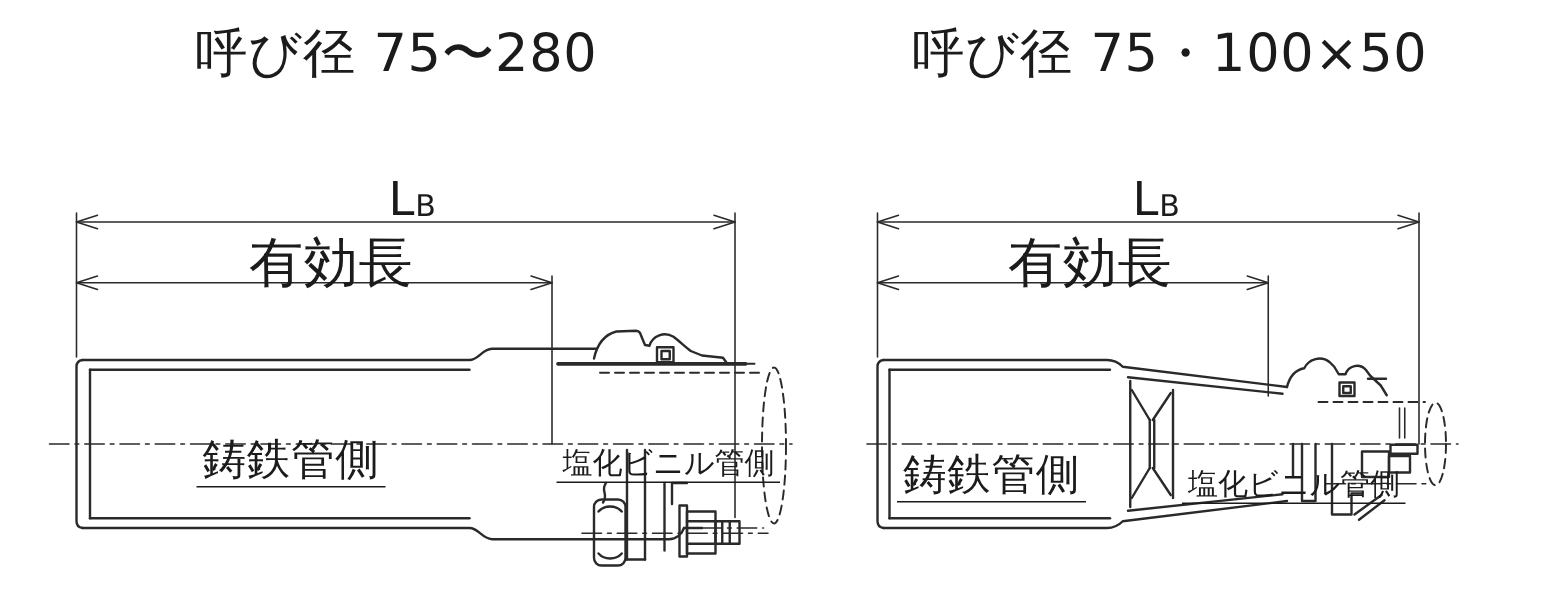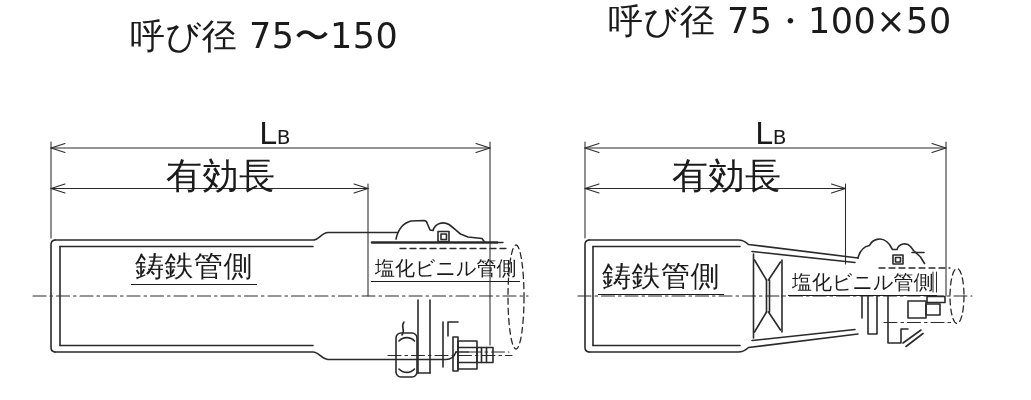--- a/index.html
+++ b/index.html
@@ -18,21 +18,21 @@
   #linework .bold{stroke-width:2.5;}
   .label{
     position:absolute;color:#1b1b1b;white-space:nowrap;line-height:1;
     letter-spacing:0.5px;
   }
   .title{font-size:35px;}
   .dim-text{font-size:36px;}
   .lb{display:flex;align-items:flex-end;}
   .lb .lb-main{font-size:31px;line-height:0.82;}
   .lb .lb-sub{font-size:20px;line-height:0.85;}
-  .underlined{border-bottom:1.6px solid #1b1b1b;padding:0 4px 3px 4px;}
+  .underlined{border-bottom:1.6px solid #1b1b1b;padding:0 4px 3px 4px;margin-top:40px;}
   .ci-label{font-size:29px;}
   .pvc-label{font-size:20px;letter-spacing:0;}
 </style>
 </head>
 <body>
 
 <div class="canvas">
 
   <svg id="linework" width="1031" height="400" viewBox="0 0 1031 400">
 
@@ -164,23 +164,23 @@
         <path d="M862,296 V318"></path>
         <path d="M868,296 V334 M877,296 V334 M868,334 H877"></path>
         <path d="M888,296 V343 H901 V329 H908"></path>
         <path d="M903,343 L921,330 M906,346.5 L923,333.5"></path>
         <rect x="908" y="301" width="18" height="17"></rect>
         <rect x="926" y="304" width="14" height="11"></rect>
       </g>
     </g>
   </svg>
 
-  <div class="label title" style="left:130px;top:19px;">呼び径 75〜150</div>
-
-  <div class="label title" style="left:608px;top:4px;">呼び径 75・100×50</div>
+  <div class="label title" style="left:130px;top:19px;">呼び径 75〜280</div>
+
+  <div class="label title" style="left:608px;top:19px;">呼び径 75・100×50</div>
 
   <div class="label lb" style="left:259px;top:121px;">
     <span class="lb-main">L</span>
     <span class="lb-sub">B</span>
   </div>
 
   <div class="label lb" style="left:755px;top:121px;">
     <span class="lb-main">L</span>
     <span class="lb-sub">B</span>
   </div>

